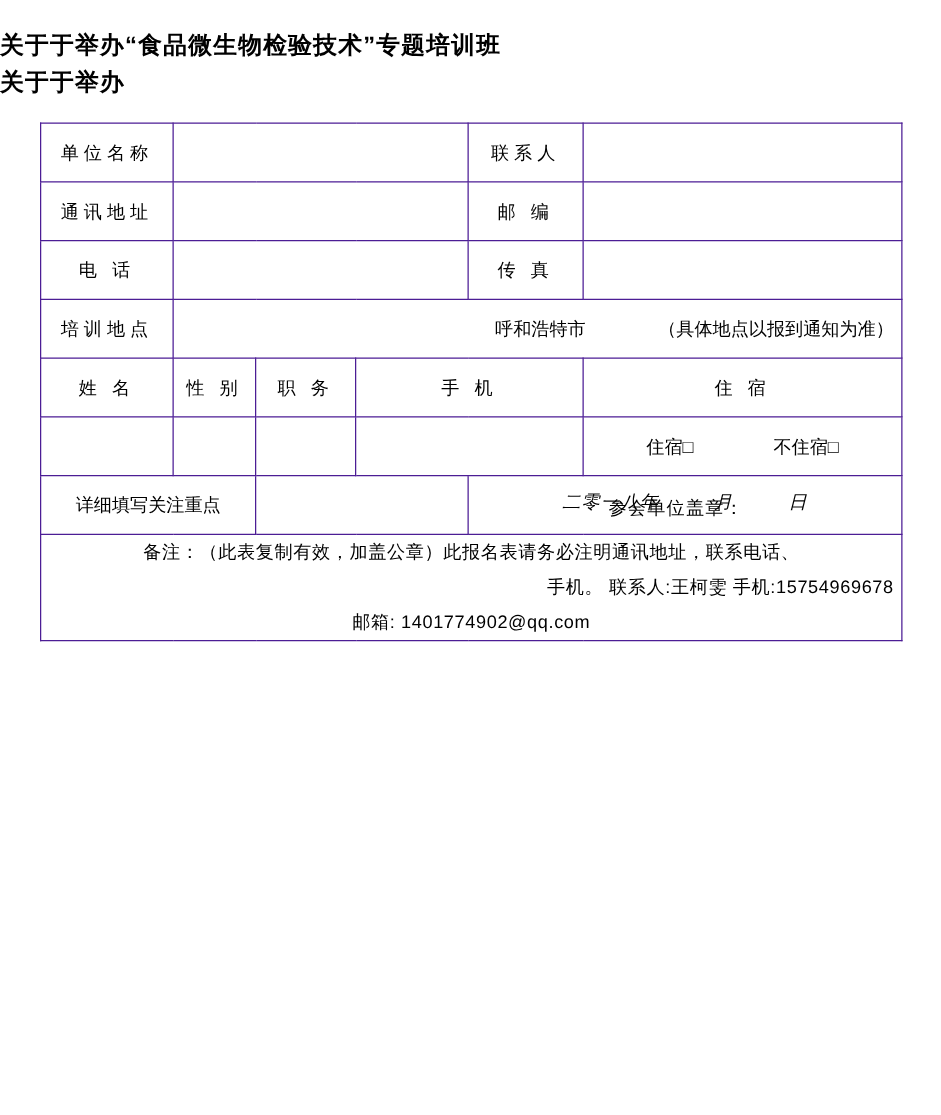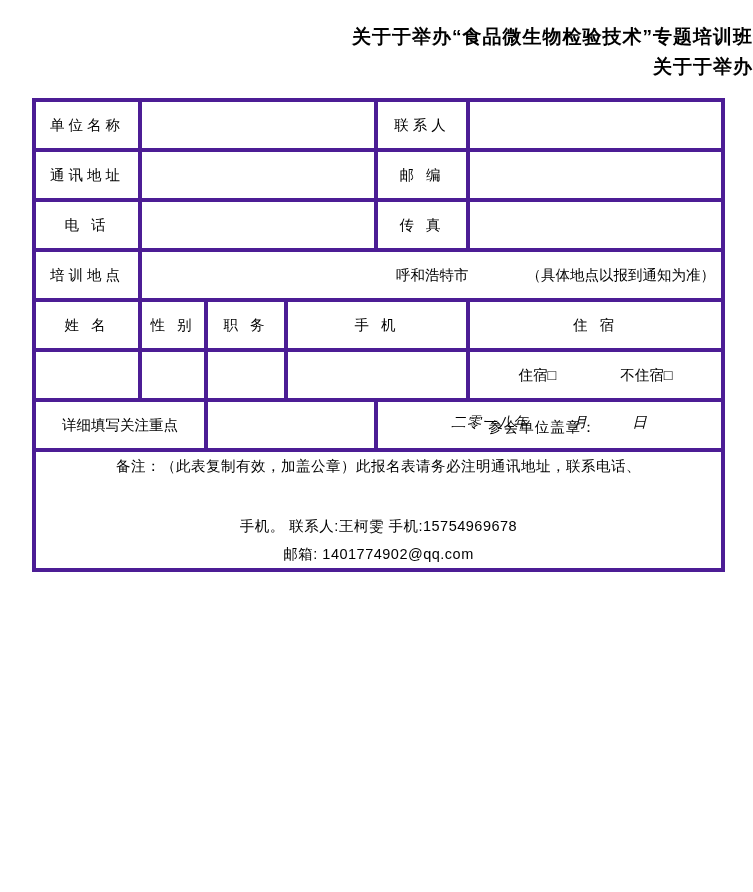--- a/index.html
+++ b/index.html
@@ -14,21 +14,21 @@
     color: #000000;
     overflow: hidden;
   }
   .page {
     position: relative;
     width: 753px;
     height: 892px;
     box-sizing: border-box;
   }
   .doc-title {
-    text-align: right;
+    text-align: left;
     font-family: "Liberation Sans", "DejaVu Sans", sans-serif;
     font-weight: bold;
     font-size: 19px;
     line-height: 30px;
     letter-spacing: 1px;
     padding-top: 22px;
   }
   .doc-title .line2 {
     display: block;
   }
@@ -36,21 +36,21 @@
     margin: 16px 32px 0 32px;
   }
   table.form {
     border-collapse: collapse;
     width: 689px;
     table-layout: fixed;
     font-family: "Liberation Sans", "DejaVu Sans", sans-serif;
     font-size: 14.5px;
   }
   table.form td {
-    border: 4px solid #4c1d95;
+    border: 1px solid #4c1d95;
     padding: 0 6px;
     vertical-align: middle;
     text-align: center;
     height: 46px;
   }
   .lbl {
     letter-spacing: 4px;
     white-space: nowrap;
   }
   .row-tall td { height: 56px; }
@@ -111,21 +111,21 @@
     text-align: center;
     vertical-align: middle;
     padding: 8px 28px;
   }
   .note-line {
     line-height: 28px;
     font-size: 14.5px;
     letter-spacing: 0.5px;
   }
   .note-line.l1 { text-align: center; }
-  .note-line.l2 { text-align: center; margin-top: 32px; }
+  .note-line.l2 { text-align: right; }
   .note-line.l3 { text-align: center; }
 </style>
 </head>
 <body>
 
 <div class="page">
 
   <div class="doc-title">
     <span>关于于举办“食品微生物检验技术”专题培训班</span>
     <span class="line2">关于于举办</span>

